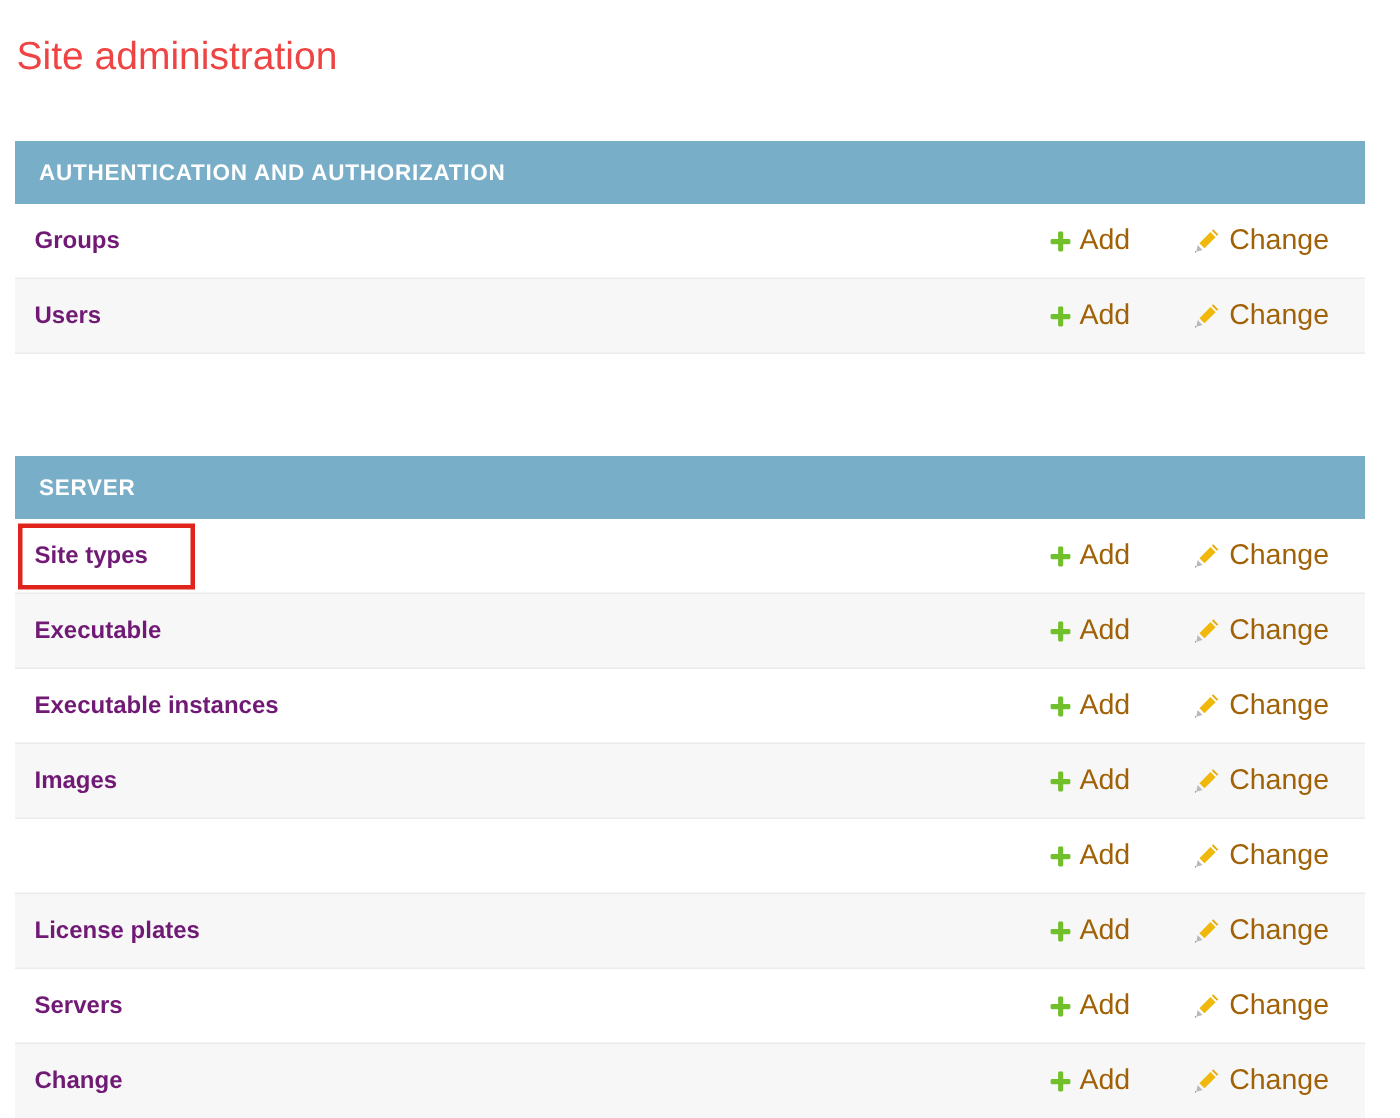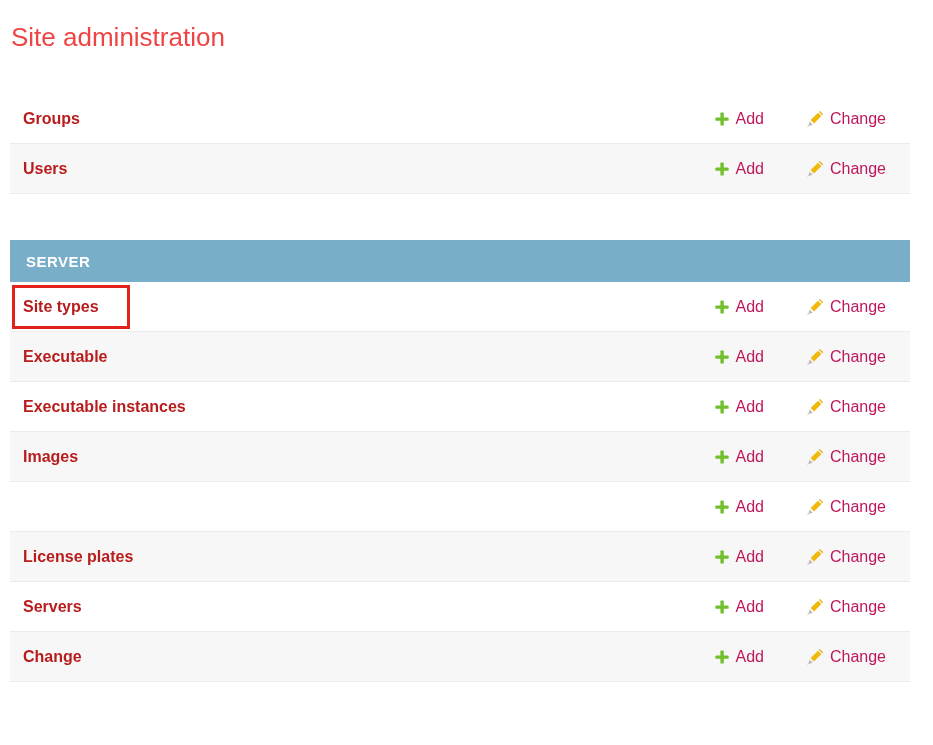--- a/index.html
+++ b/index.html
@@ -15,21 +15,21 @@
   h1.page-title {
     margin: 0 0 41px 1px;
     padding-top: 22px;
     font-size: 26px;
     line-height: 1.2;
     font-weight: 400;
     color: #ef4444;
   }
 
   .module { width: 100%; }
-  .module + .module { margin-top: 46px; }
+  .module + .module { margin-top: 68px; }
 
   .caption {
     height: 42px;
     display: flex;
     align-items: center;
     background: #79aec8;
     color: #ffffff;
     font-size: 15px;
     font-weight: 700;
     letter-spacing: 0.5px;
@@ -45,36 +45,36 @@
     border-bottom: 1px solid #ebebeb;
     padding-left: 13px;
     padding-right: 24px;
     background: #ffffff;
   }
   .row.alt { background: #f7f7f7; }
 
   a.model-link {
     font-size: 16px;
     font-weight: 700;
-    color: #b91c1c;
+    color: #701a75;
     text-decoration: none;
     position: relative;
     z-index: 1;
   }
 
   .actions {
     margin-left: auto;
     display: flex;
     align-items: center;
   }
   a.addlink, a.changelink {
     display: flex;
     align-items: center;
-    font-size: 16px;
-    color: #be185d;
+    font-size: 19px;
+    color: #a16207;
     text-decoration: none;
   }
   a.addlink svg { margin-right: 6px; }
   a.changelink { margin-left: 42px; min-width: 80px; }
   a.changelink svg { margin-right: 6px; }
 
   .highlight-box {
     position: absolute;
     left: 2px;
     top: 3px;
@@ -103,20 +103,21 @@
       <polygon points="1.6,16.6 2.6,15.9 2.0,15.3" fill="#5a5a5a"></polygon>
     </g>
   </defs>
 </svg>
 
 <div class="page">
 
   <h1 class="page-title">Site administration</h1>
 
   <div class="module">
+    <div class="caption">AUTHENTICATION AND AUTHORIZATION</div>
 
     <div class="row">
       <a href="#" class="model-link">Groups</a>
       <div class="actions">
         <a href="#" class="addlink">
           <svg width="14" height="14" viewBox="0 0 14 14">
               <use href="#sym-plus"></use>
             </svg>
           <span>Add</span>
         </a>

